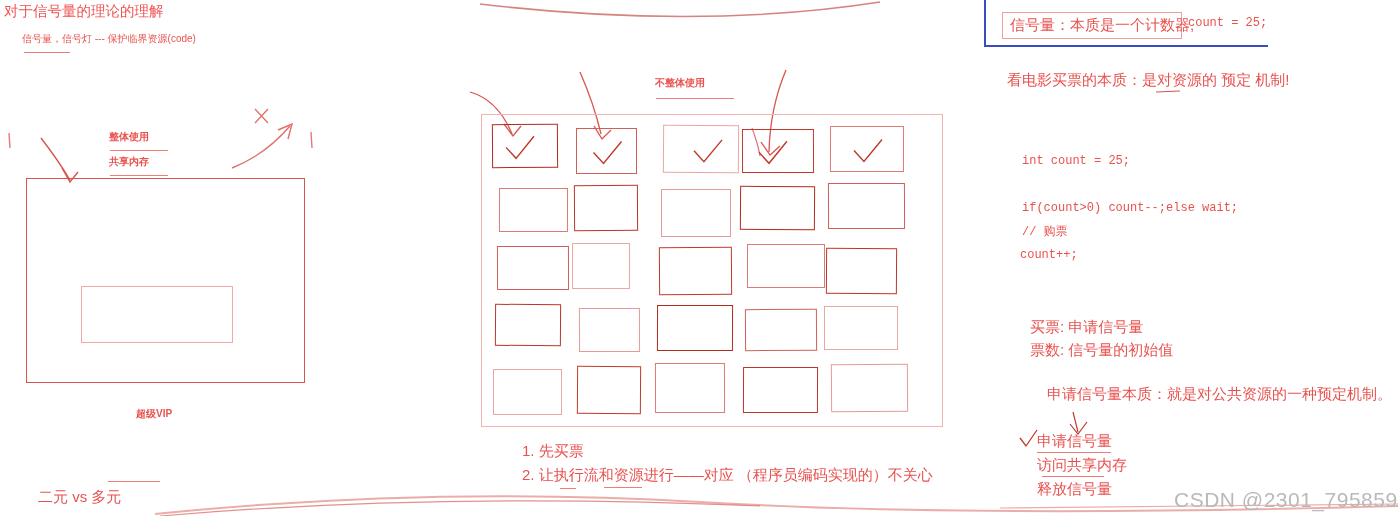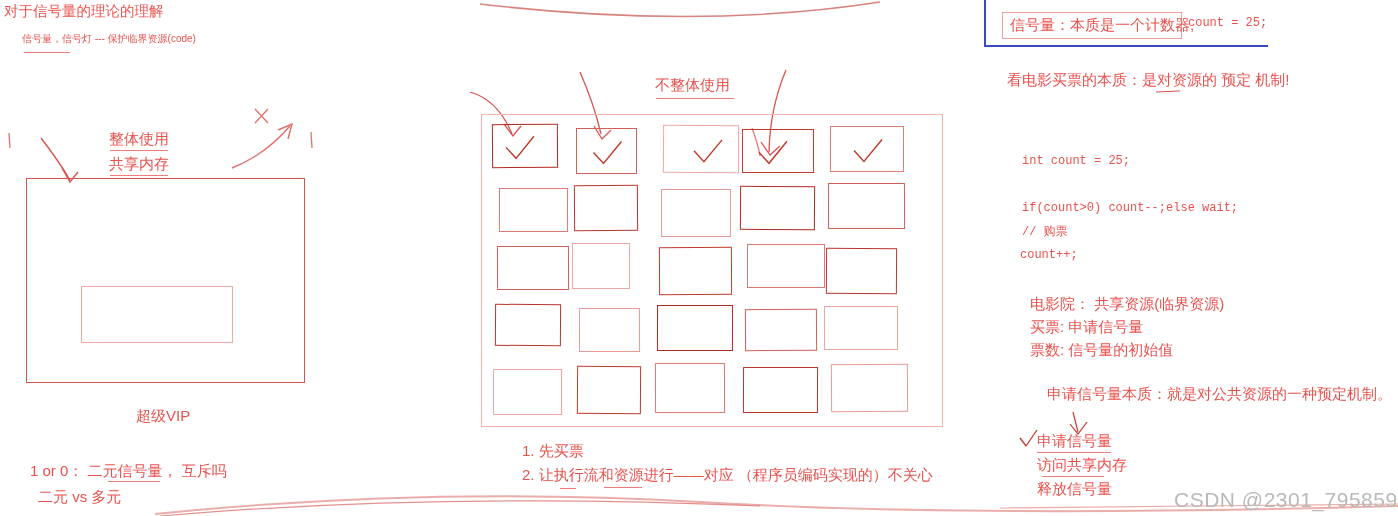--- a/index.html
+++ b/index.html
@@ -18,21 +18,21 @@
     overflow: hidden;
   }
   .txt {
     position: absolute;
     color: #e8524e;
     white-space: nowrap;
     line-height: 1.1;
   }
   .t-title   { font-size: 14.5px; color: #ef5350; }
   .t-sub     { font-size: 10px; }
-  .t-label   { font-size: 15px; }
+  .t-label   { font-size: 10px; font-weight: bold; }
   .t-body    { font-size: 15px; }
   .t-code    { font-size: 12px; font-family: Liberation Mono, monospace; }
 
   
   .hand-ul {
     position: absolute;
     height: 1px;
     background: #e8524e;
     opacity: .75;
   }
@@ -141,21 +141,20 @@
   <div class="rect rect-light" style="left:81px; top:286px; width:152px; height:57px;"></div>
 
   <div class="txt t-label" style="left:109px; top:131px;">整体使用</div>
   <div class="hand-ul" style="left:110px; top:150px; width:58px;"></div>
 
   <div class="txt t-label" style="left:109px; top:156px;">共享内存</div>
   <div class="hand-ul" style="left:110px; top:175px; width:58px;"></div>
 
   <div class="txt t-label" style="left:136px; top:408px;">超级VIP</div>
 
-  <div class="txt t-body" style="left:30px; top:463px;">1 or 0： 二元信号量， 互斥吗</div>
   <div class="hand-ul" style="left:108px; top:481px; width:52px;"></div>
   <div class="txt t-body" style="left:38px; top:489px;">二元  vs  多元</div>
 
   <div class="txt t-label" style="left:655px; top:77px;">不整体使用</div>
   <div class="hand-ul" style="left:656px; top:98px; width:78px;"></div>
 
   <div class="grid-outer" style="left:481px; top:114px; width:462px; height:313px;">
   </div>
 
   <div id="seat-layer" style="position:absolute; left:481px; top:114px; width:462px; height:313px;">
@@ -216,21 +215,20 @@
   <div class="txt t-body" style="left:1010px; top:17px;">信号量：本质是一个计数器,</div>
   <div class="txt t-code" style="left:1188px; top:17px;">count = 25;</div>
 
   <div class="txt t-body" style="left:1007px; top:72px;">看电影买票的本质：是对资源的 预定 机制!</div>
 
   <div class="txt t-code" style="left:1022px; top:155px;">int count = 25;</div>
   <div class="txt t-code" style="left:1022px; top:202px;">if(count&gt;0) count--;else wait;</div>
   <div class="txt t-code" style="left:1022px; top:226px;">// 购票</div>
   <div class="txt t-code" style="left:1020px; top:249px;">count++;</div>
 
-  <div class="txt t-body" style="left:1030px; top:296px;">电影院： 共享资源(临界资源)</div>
   <div class="txt t-body" style="left:1030px; top:319px;">买票: 申请信号量</div>
   <div class="txt t-body" style="left:1030px; top:342px;">票数: 信号量的初始值</div>
 
   <div class="txt t-body" style="left:1047px; top:386px;">申请信号量本质：就是对公共资源的一种预定机制。</div>
 
   <div class="txt t-body" style="left:1037px; top:433px;">申请信号量</div>
   <div class="hand-ul" style="left:1037px; top:452px; width:74px;"></div>
 
   <div class="txt t-body" style="left:1037px; top:457px;">访问共享内存</div>
   <div class="hand-ul" style="left:1042px; top:476px; width:62px;"></div>

